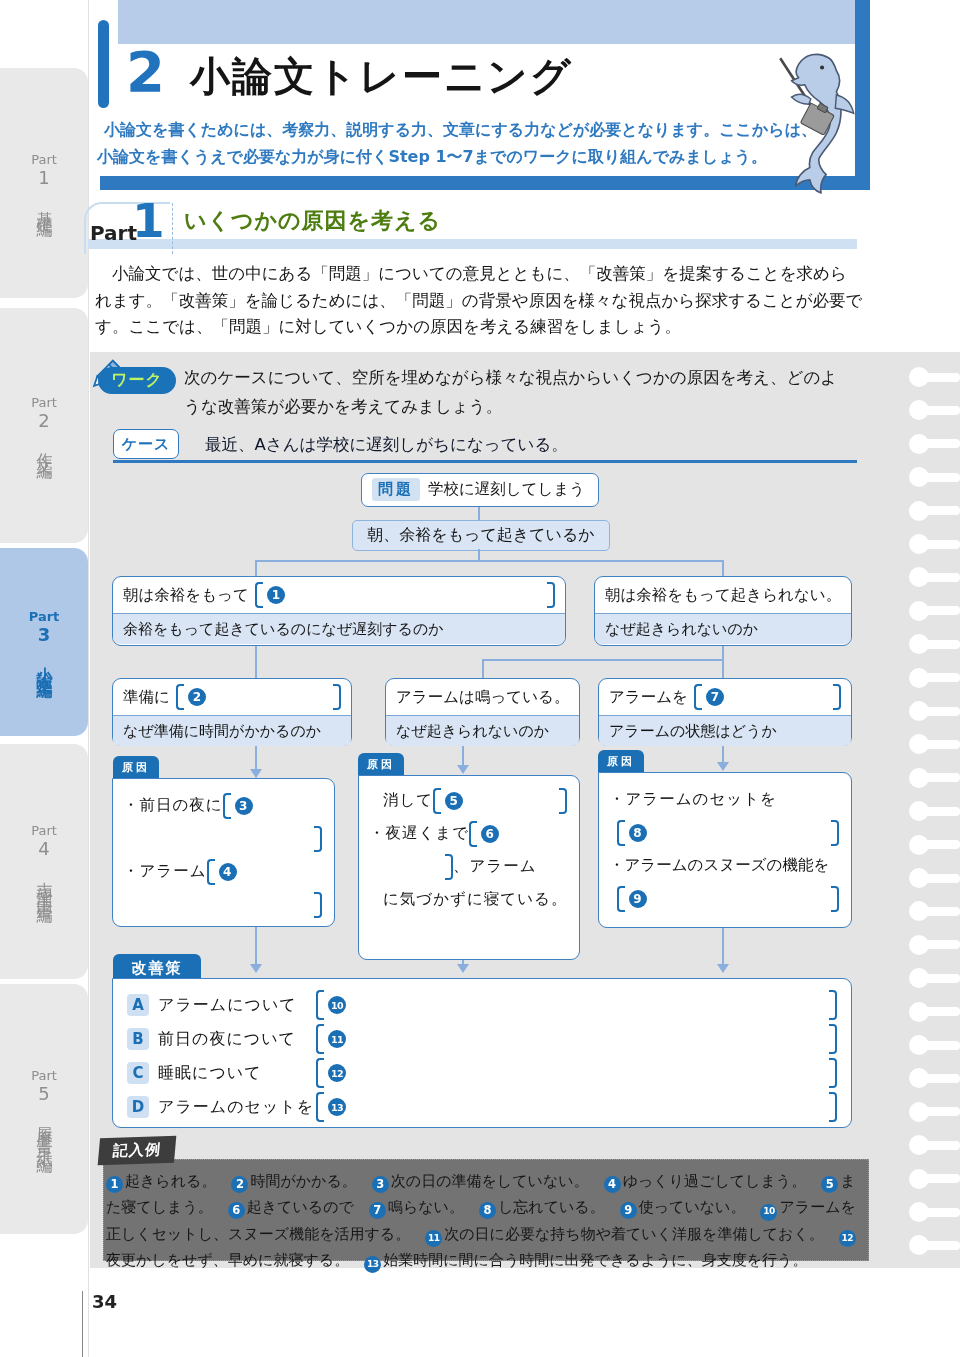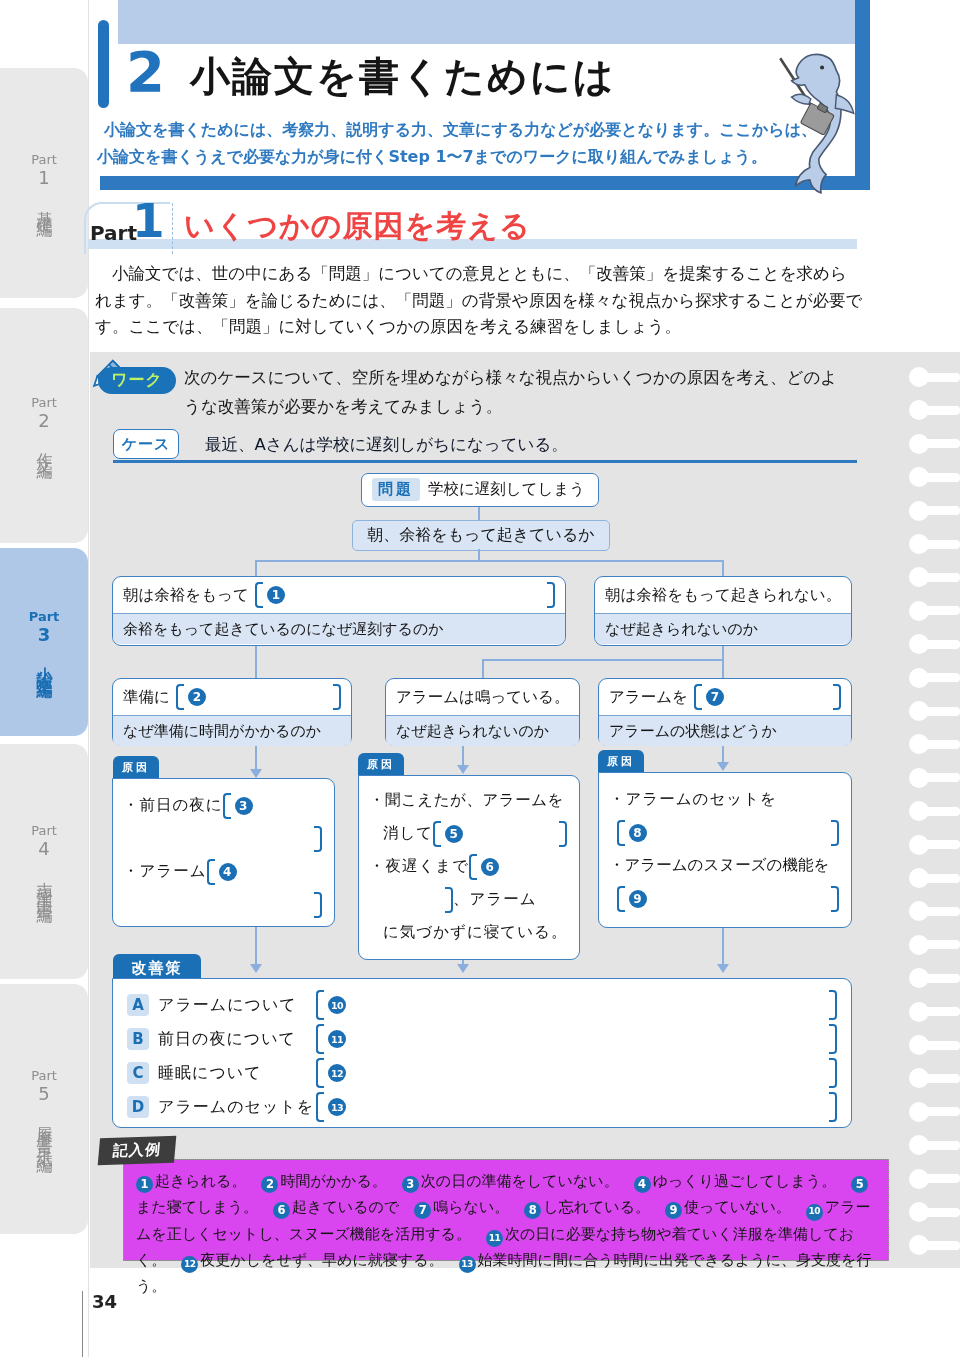--- a/index.html
+++ b/index.html
@@ -28,21 +28,21 @@
   .hdr-num{position:absolute;left:126px;top:44px;font-size:56px;font-weight:bold;color:#2273bd;line-height:1;}
   .hdr-title{position:absolute;left:190px;top:56px;font-size:40px;font-weight:bold;color:#151515;letter-spacing:2px;line-height:1;}
   .hdr-intro{position:absolute;font-size:16px;color:#2e79c0;font-weight:bold;white-space:nowrap;}
 
   
   .step-corner{position:absolute;left:84px;top:202px;width:84px;height:50px;border-left:2px solid #c9ddf1;border-top:2px solid #c9ddf1;border-top-left-radius:18px;}
   .step-bar{position:absolute;left:88px;top:239px;width:769px;height:10px;background:#cfe0f2;}
   .step-word{position:absolute;left:90px;top:221px;font-size:20px;font-weight:bold;color:#222;}
   .step-num{position:absolute;left:132px;top:197px;font-size:47px;font-weight:bold;color:#1f74bc;line-height:1;}
   .step-div{position:absolute;left:172px;top:203px;height:51px;border-left:1.5px dashed #9bbcde;}
-  .step-title{position:absolute;left:184px;top:206px;font-size:30px;font-weight:bold;color:#ef4444;letter-spacing:1px;}
+  .step-title{position:absolute;left:184px;top:206px;font-size:22px;font-weight:bold;color:#4d7c0f;letter-spacing:1px;}
 
   .lead{position:absolute;left:95px;top:261px;width:790px;font-size:16.5px;line-height:1.62;color:#161616;}
   .lead div{white-space:nowrap;}
   .lead .indent{padding-left:17px;}
 
   
   .panel{position:absolute;left:90px;top:352px;width:870px;height:916px;background:#e4e4e5;}
   .hole{position:absolute;left:909px;width:20px;height:20px;border-radius:50%;background:#fff;}
   .hole-bar{position:absolute;left:919px;width:41px;height:9px;background:#fff;border-radius:0 4px 4px 0;}
 
@@ -89,22 +89,22 @@
            border-radius:0 9px 9px 9px;box-sizing:border-box;padding:11px 14px 0 14px;}
   .sol-row{display:flex;align-items:center;height:30px;margin-bottom:4px;}
   .sol-key{width:22px;height:22px;background:#cfe0f3;color:#1a6fb5;font-weight:bold;font-size:15px;border-radius:4px;
            display:flex;align-items:center;justify-content:center;margin-right:9px;flex:0 0 auto;}
   .sol-label{font-size:16px;letter-spacing:1px;width:152px;white-space:nowrap;}
   .sol-row .blank{height:30px;}
   .sol-row .bk{height:30px;}
 
   .ex-badge{position:absolute;left:99px;top:1137px;width:76px;height:27px;background:#3d3d3d;color:#fff;font-weight:bold;
             font-size:15px;display:flex;align-items:center;justify-content:center;transform:skew(-7deg) rotate(-2deg);letter-spacing:1px;}
-  .ex-box{position:absolute;left:103px;top:1159px;width:766px;height:102px;background:#d946ef;border:1.6px dotted #9a9a9a;
-          box-sizing:border-box;padding:8px 12px;font-size:15px;line-height:1.75;color:#161616;margin-left:20px;}
+  .ex-box{position:absolute;left:103px;top:1159px;width:766px;height:102px;background:#737373;border:1.6px dotted #9a9a9a;
+          box-sizing:border-box;padding:8px 2px;font-size:15px;line-height:1.75;color:#161616;}
   .exnum{display:inline-flex;width:17px;height:17px;border-radius:50%;background:#1a6fb5;color:#fff;font-size:11.5px;font-weight:bold;
          align-items:center;justify-content:center;vertical-align:-2px;margin-right:2px;}
   .exnum.two{font-size:9px;letter-spacing:-.5px;}
 
   .pageno{position:absolute;left:92px;top:1291px;font-size:18px;font-weight:bold;color:#222;}
   .foot-line{position:absolute;left:82px;top:1291px;width:1px;height:66px;background:#888;}
 </style>
 </head>
 <body>
 
@@ -147,21 +147,21 @@
       </div>
     <div class="vlabel">履歴書・手紙編</div>
   </div>
 
   <div class="hdr-white"></div>
   <div class="hdr-band speck-light"></div>
   <div class="hdr-right speck-dark"></div>
   <div class="hdr-bottom speck-dark"></div>
   <div class="hdr-accent"></div>
   <div class="hdr-num">2</div>
-  <div class="hdr-title">小論文を書くためには</div>
+  <div class="hdr-title">小論文トレーニング</div>
   <div class="hdr-intro" style="left:104px;top:120px;">小論文を書くためには、考察力、説明する力、文章にする力などが必要となります。ここからは、</div>
   <div class="hdr-intro" style="left:97px;top:147px;">小論文を書くうえで必要な力が身に付くStep 1〜7までのワークに取り組んでみましょう。</div>
 
   <svg class="abs" style="left:770px;top:46px;" width="97" height="148" viewBox="0 0 95 145">
     <line x1="10" y1="12" x2="40" y2="58" stroke="#4a4a4a" stroke-width="2.6"></line>
     <path d="M58 12 C47 5 34 8 28 18 C25 23 25 28 28 31 L21 34 C25 38 30 39 34 38 C37 45 42 50 48 54 C57 61 61 70 58 80 C55 90 47 97 42 104 C39 109 38 114 39 119 C32 122 26 129 25 137 C30 133 35 131 39 131 C40 137 44 142 50 144 C49 137 51 130 55 126 C50 121 47 116 48 110 C53 101 61 94 65 85 C71 72 71 55 65 45 C69 38 69 30 65 24 C63 18 61 14 58 12 Z" fill="#b9cde9" stroke="#4a5a74" stroke-width="1.6" stroke-linejoin="round"></path>
     <path d="M65 48 C74 50 80 57 82 66 C75 63 69 62 64 61 Z" fill="#b9cde9" stroke="#4a5a74" stroke-width="1.4"></path>
     <path d="M40 52 C34 47 27 46 21 50 C26 55 33 57 38 57 Z" fill="#b9cde9" stroke="#4a5a74" stroke-width="1.4"></path>
     <g transform="rotate(28 45 72)">
       <rect x="33" y="60" width="26" height="22" rx="2" fill="#9b9b9b" stroke="#4a4a4a"></rect>
@@ -346,21 +346,20 @@
       <span class="bk bko"></span>
       <span class="bnum">4</span>
     </div>
     <div class="cline">
         <span class="sp"></span>
         <span class="bk bkc"></span>
       </div>
   </div>
 
   <div class="cause" style="left:358px;top:775px;width:222px;height:185px;padding-top:8px;">
-    <div class="cline" style="letter-spacing:.5px;">・聞こえたが、アラームを</div>
     <div class="cline" style="padding-left:14px;">
       <span>消して</span>
       <span class="bk bko"></span>
       <span class="bnum">5</span>
       <span class="sp"></span>
         <span class="bk bkc"></span>
     </div>
     <div class="cline">
       <span>・夜遅くまで</span>
       <span class="bk bko"></span>

